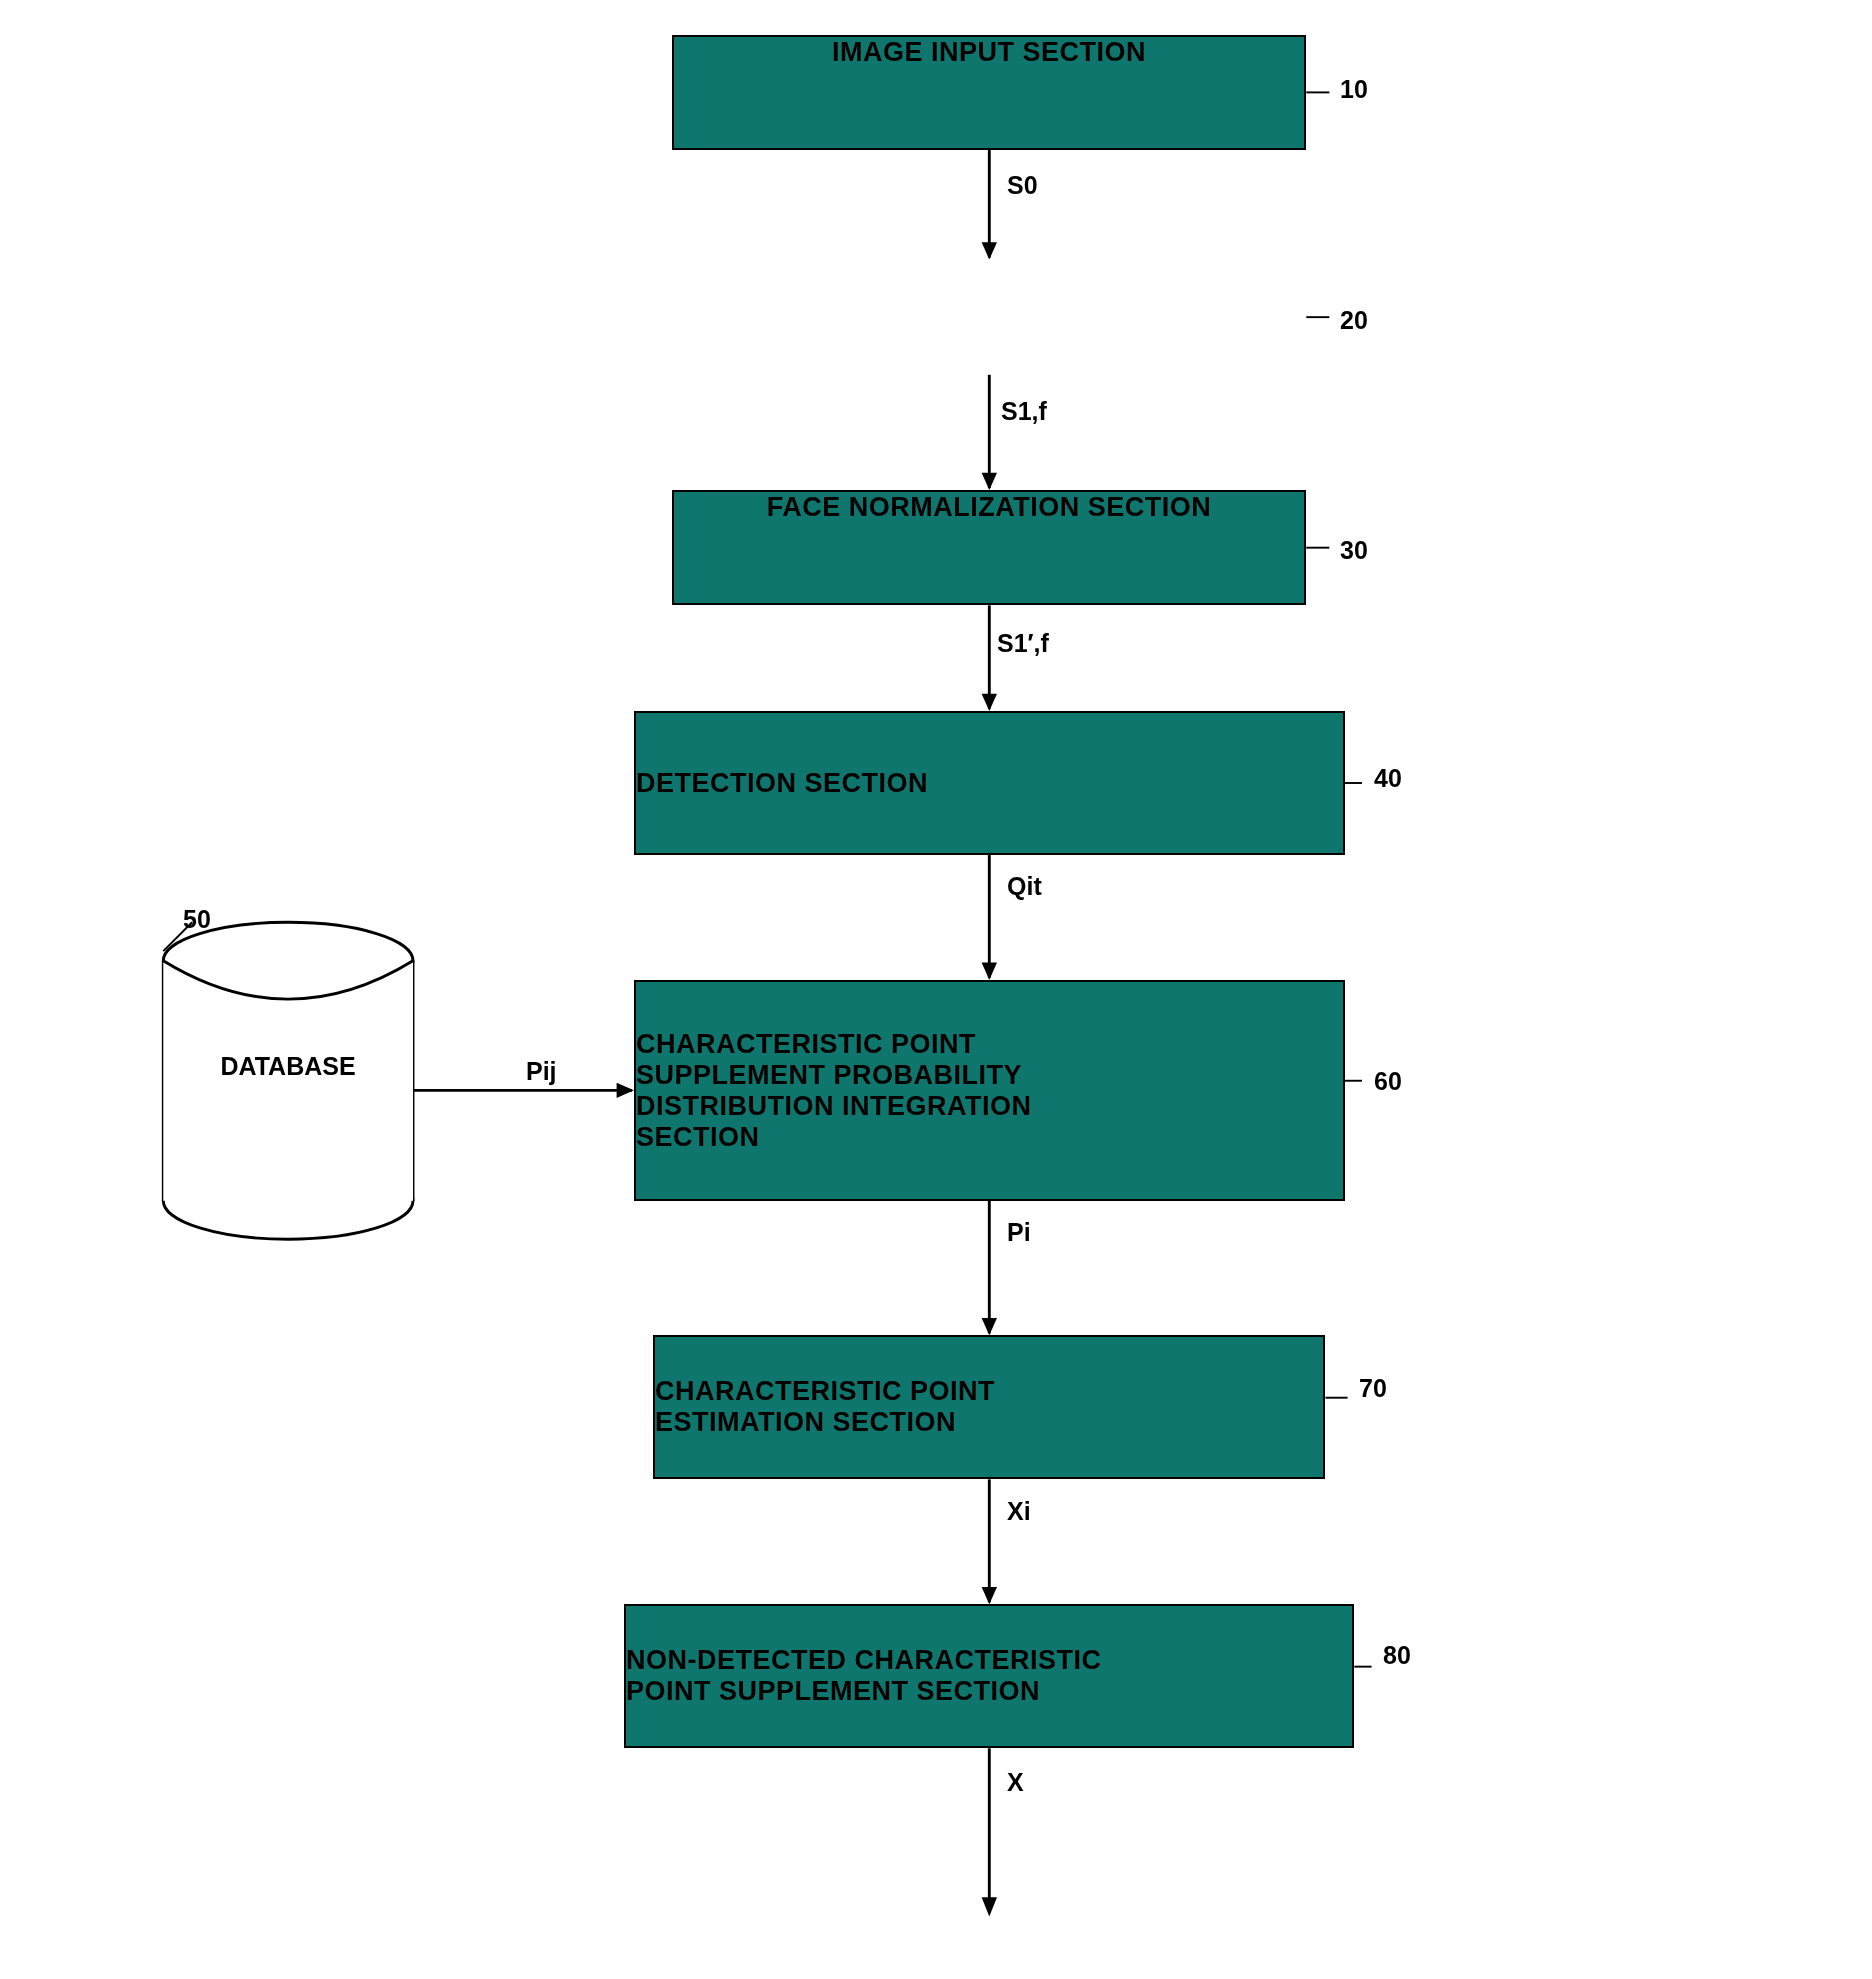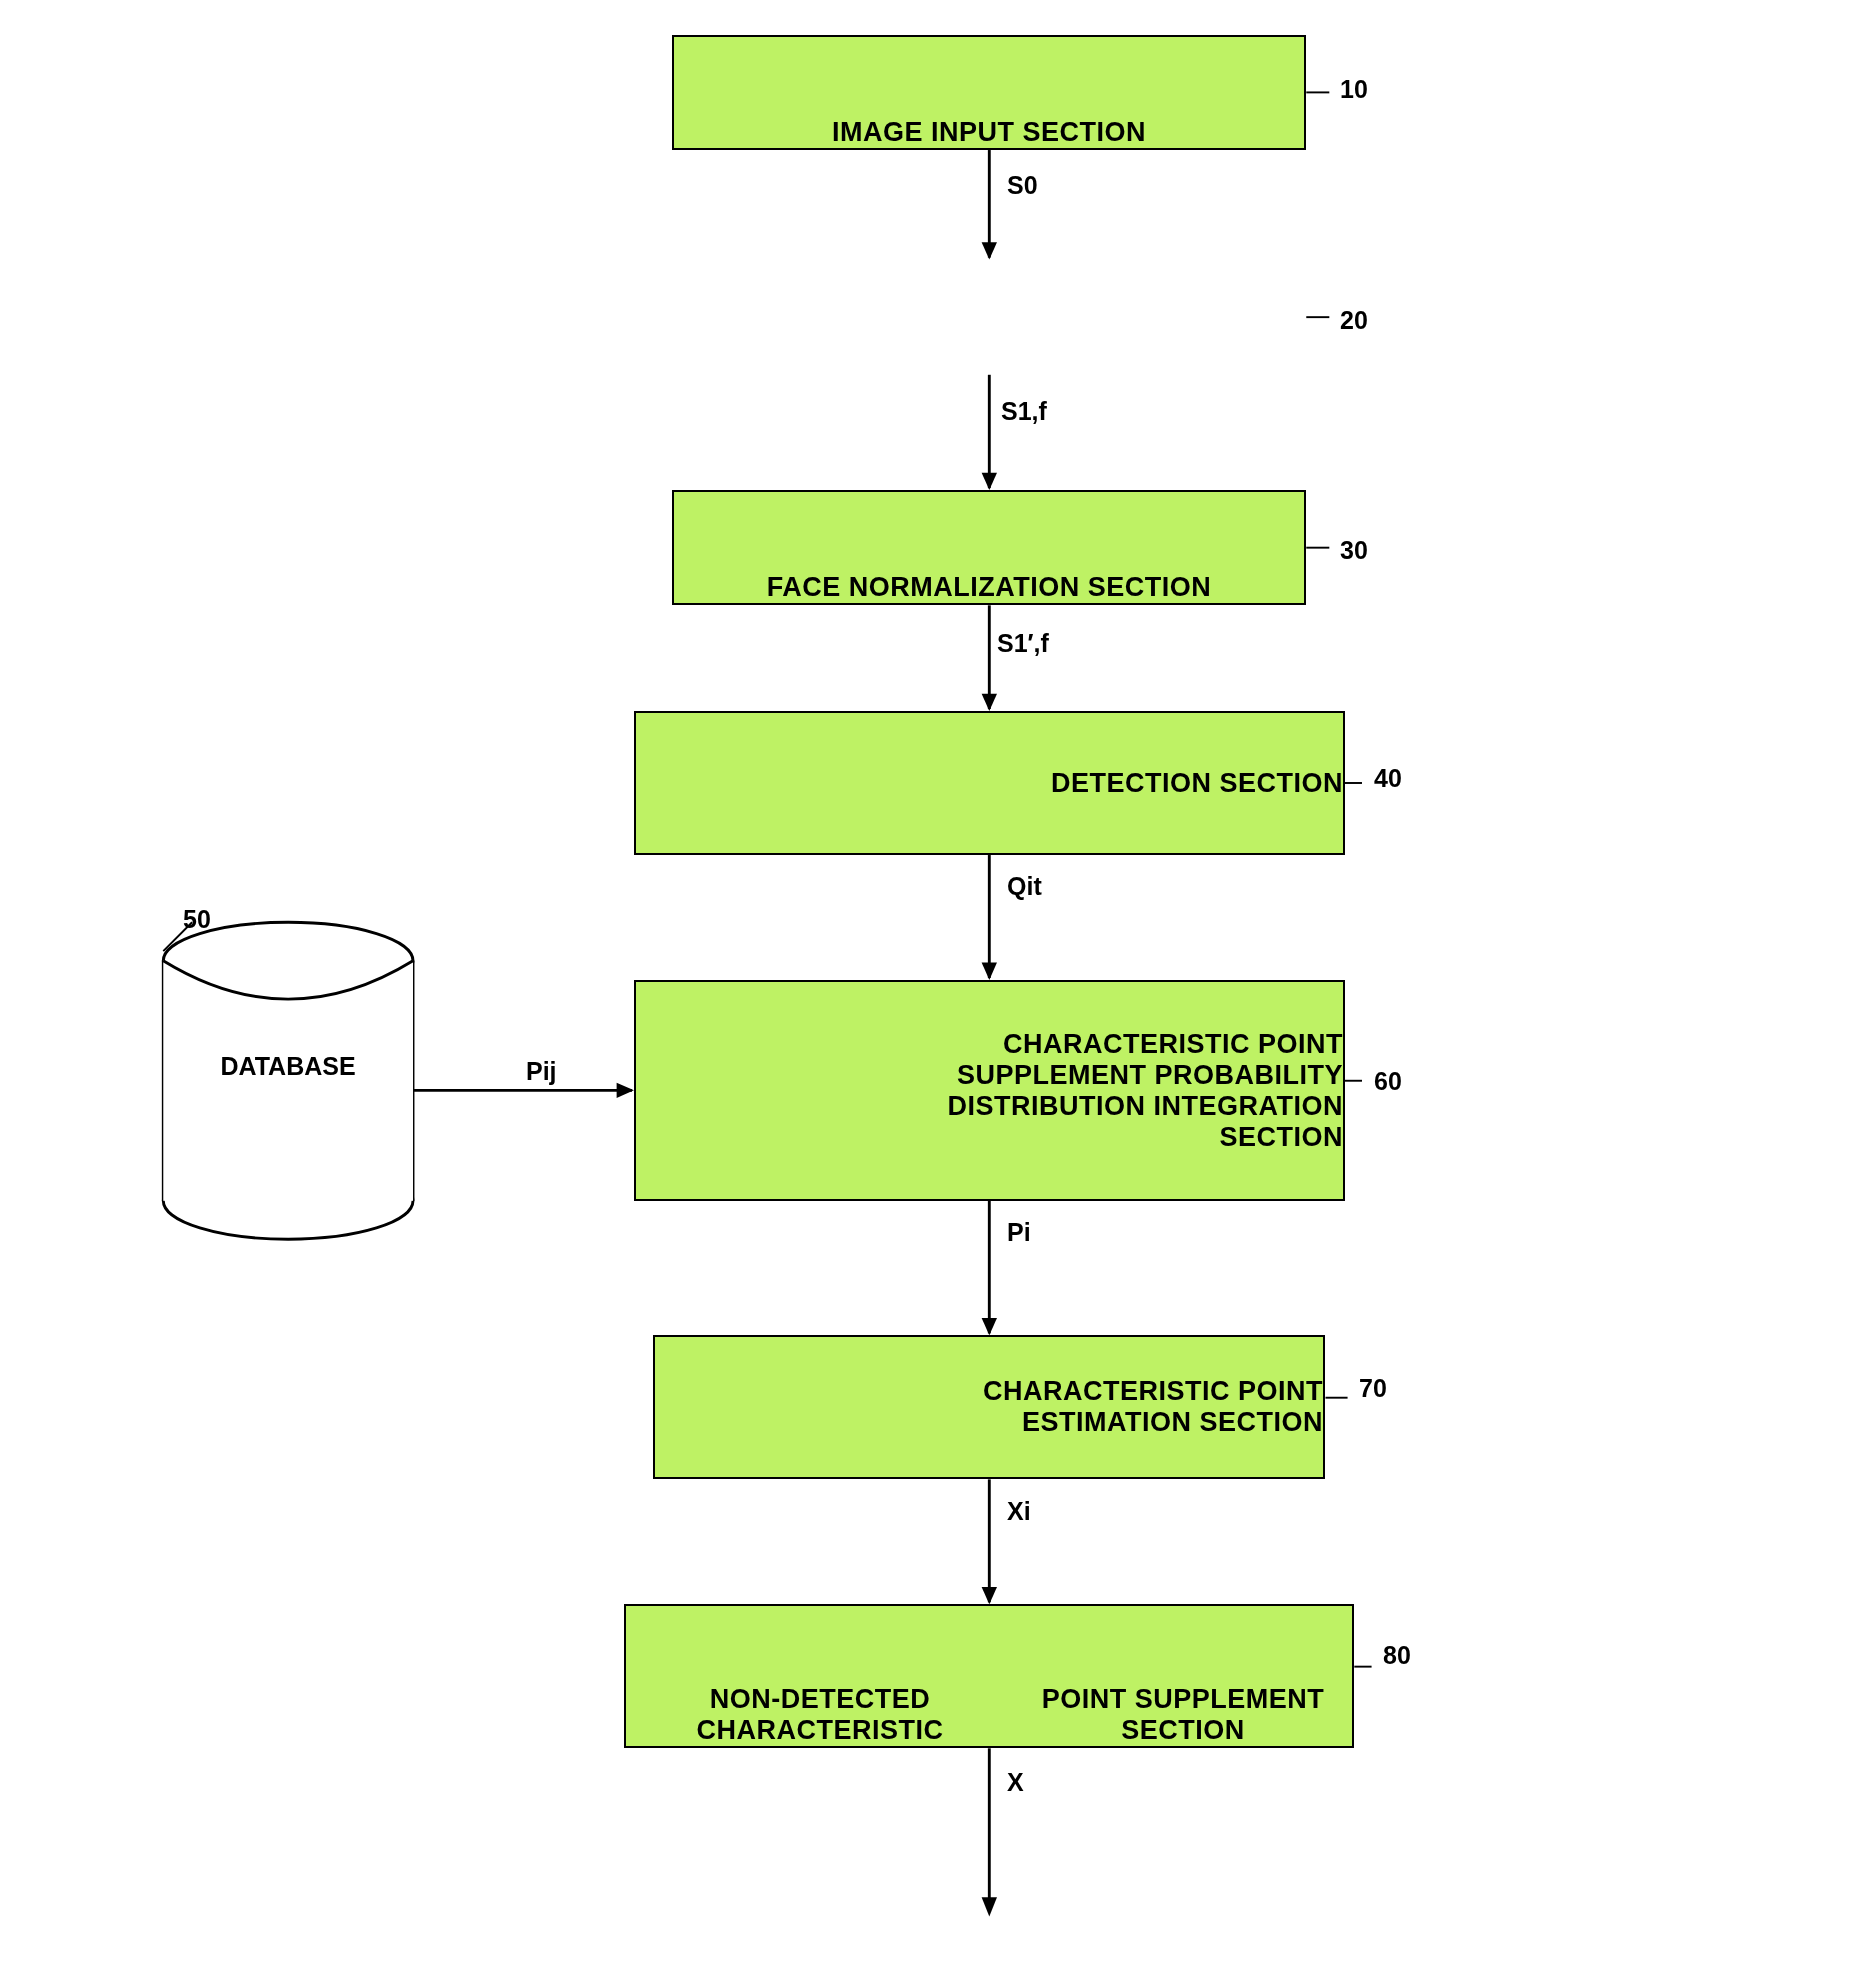--- a/index.html
+++ b/index.html
@@ -16,23 +16,23 @@
       position: absolute;
       top: 0;
       left: 0;
       width: 100%;
       height: 100%;
     }
 
     .flow-box {
       position: absolute;
       border: 2.9px solid #000;
-      background: #bef264;
+      background: #0f766e;
       display: flex;
-      align-items: flex-end;
+      align-items: flex-start;
       justify-content: center;
       text-align: center;
       font-weight: bold;
       font-size: 27px;
       letter-spacing: 0.5px;
     }
 
     .ref-label {
       position: absolute;
       font-size: 25px;
@@ -136,21 +136,21 @@
     <div>SUPPLEMENT PROBABILITY</div>
     <div>DISTRIBUTION INTEGRATION</div>
     <div>SECTION</div>
   </div>
 
   <div class="flow-box" style="left:653px; top:1335px; width:672px; height:144px; flex-direction:column;">
     <div>CHARACTERISTIC POINT</div>
     <div>ESTIMATION SECTION</div>
   </div>
 
-  <div class="flow-box" style="left:624px; top:1604px; width:730px; height:144px; ">
+  <div class="flow-box" style="left:624px; top:1604px; width:730px; height:144px; flex-direction:column;">
     <div>NON-DETECTED CHARACTERISTIC</div>
     <div>POINT SUPPLEMENT SECTION</div>
   </div>
 
   <div class="signal-label" style="left:1007px; top:171px;">S0</div>
   <div class="signal-label" style="left:1001px; top:397px;">S1,f</div>
   <div class="signal-label" style="left:997px; top:629px;">S1′,f</div>
   <div class="signal-label" style="left:1007px; top:872px;">Qit</div>
   <div class="signal-label" style="left:526px; top:1057px;">Pij</div>
   <div class="signal-label" style="left:1007px; top:1218px;">Pi</div>

